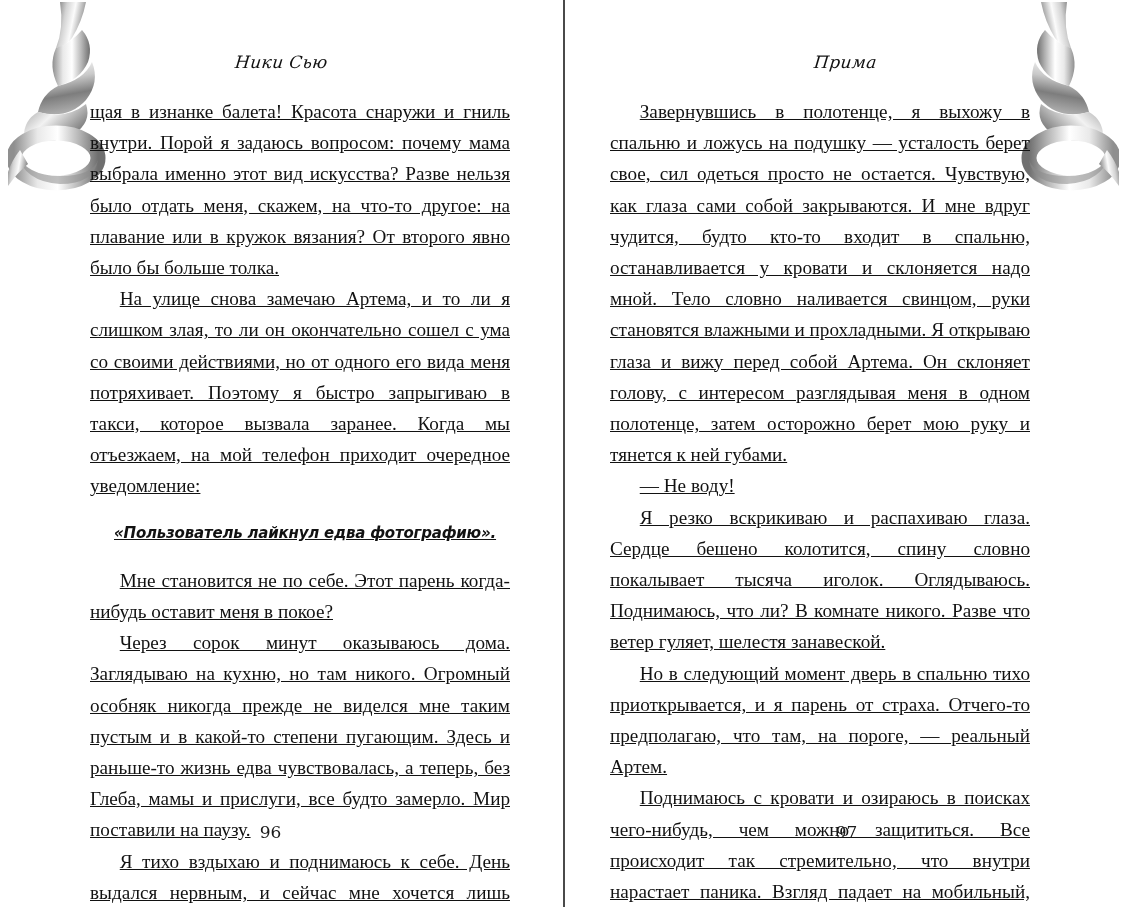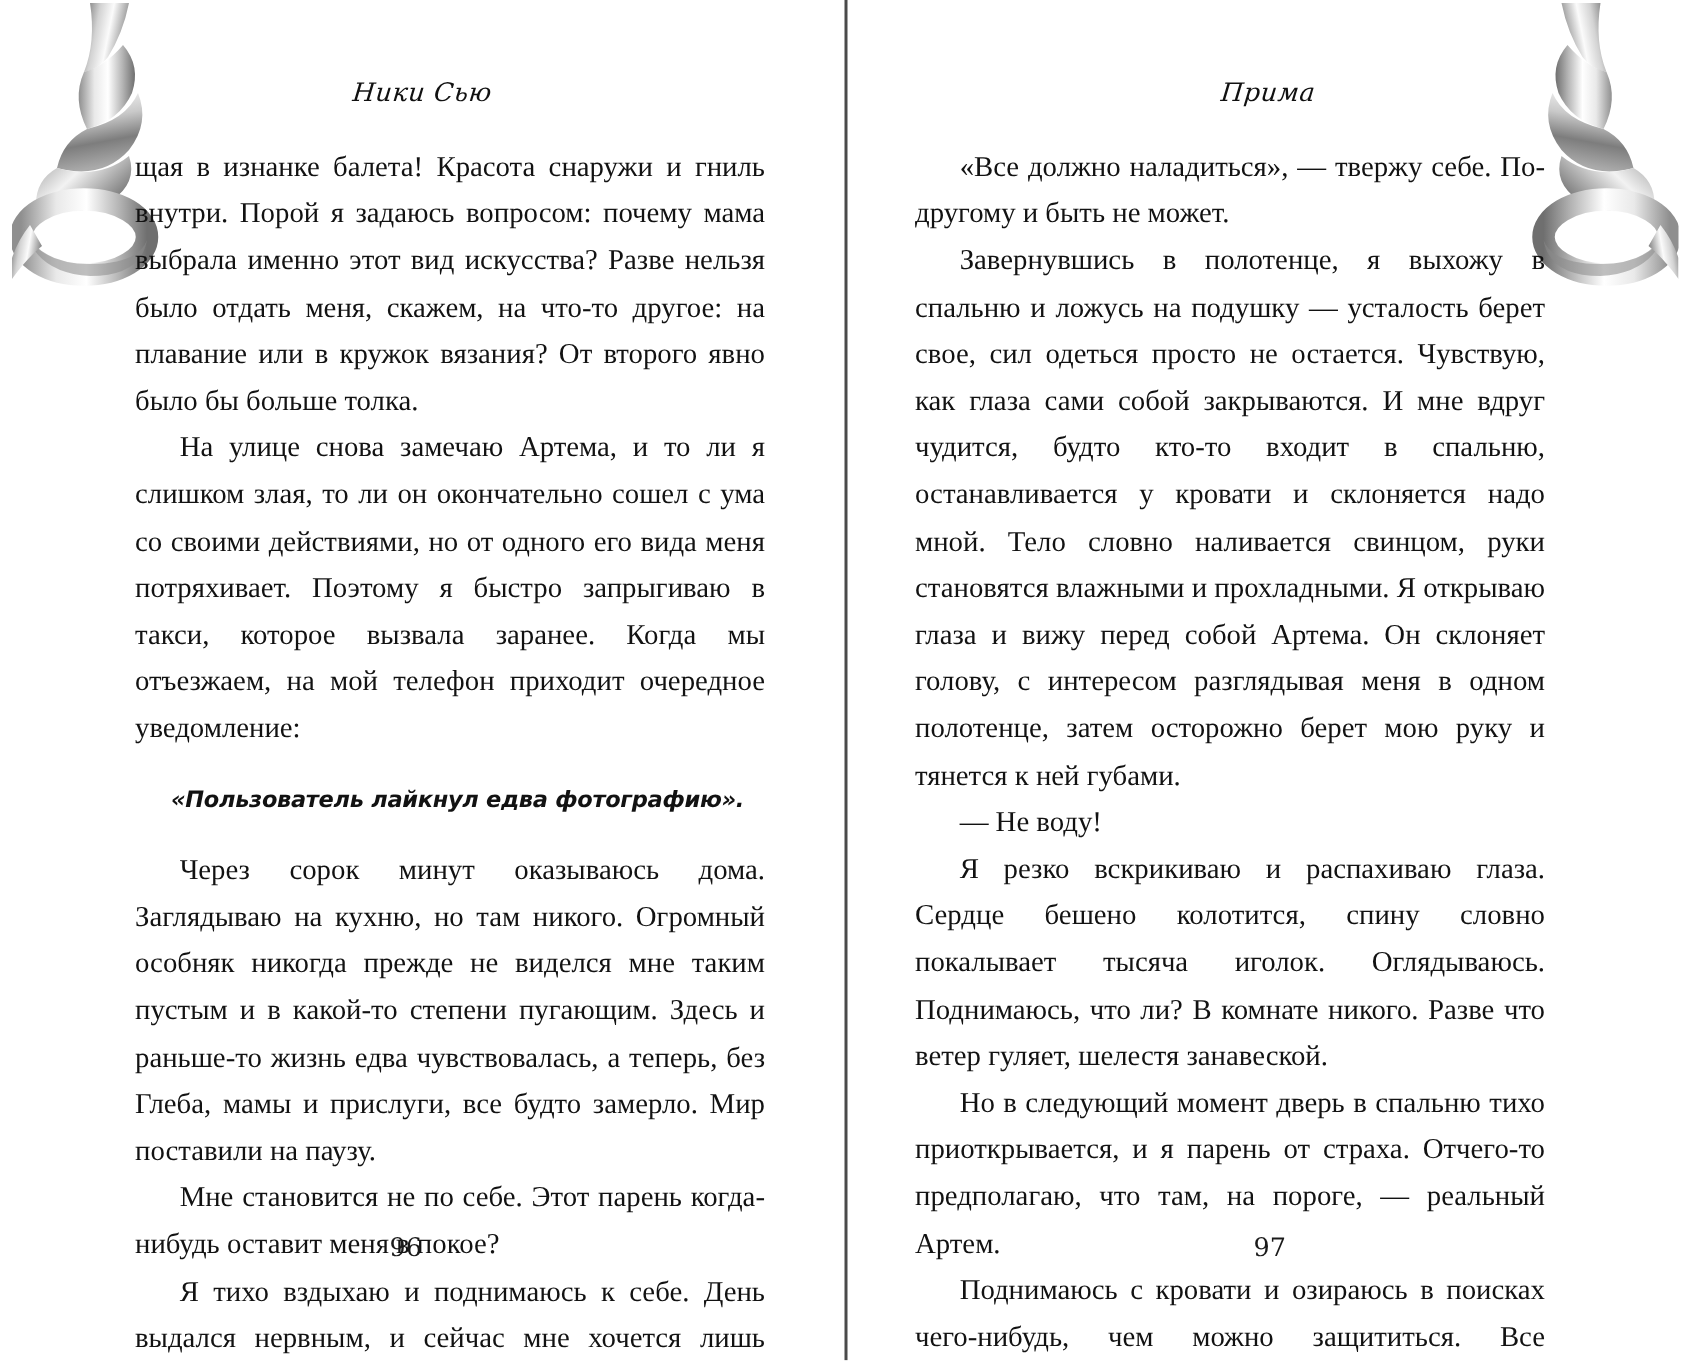--- a/index.html
+++ b/index.html
@@ -74,20 +74,21 @@
     text-justify: inter-word;
     color: #121212;
     hyphens: manual;
   }
   .page.verso .text-block { left: 90px; }
   .page.recto .text-block { left: 46px; }
 
   .text-block p {
     margin: 0;
     text-indent: 1.55em;
+    text-decoration: underline;
   }
   .text-block p.no-indent { text-indent: 0; }
 
   .text-block p.notice {
     font-family: "DejaVu Sans", "Liberation Sans", sans-serif;
     font-style: italic;
     font-weight: 600;
     font-size: 15px;
     line-height: 31.2px;
     text-align: left;
@@ -198,35 +199,34 @@
     </svg>
   </div>
 
   <div class="page verso">
     <div class="running-head">Ники Сью</div>
 
     <div class="text-block">
       <p class="no-indent">щая в изнанке балета! Красота снаружи и гниль внутри. Порой я задаюсь вопросом: почему мама выбрала именно этот вид искусства? Разве нельзя было отдать меня, скажем, на что-то другое: на плавание или в кружок вязания? От второго явно было бы больше толка.</p>
       <p>На улице снова замечаю Артема, и то ли я слишком злая, то ли он окончательно сошел с ума со своими действиями, но от одного его вида меня потряхивает. Поэтому я быстро запрыгиваю в такси, которое вызвала заранее. Когда мы отъезжаем, на мой телефон приходит очередное уведомление:</p>
       <p class="notice">«Пользователь лайкнул едва фотографию».</p>
+      <p>Мне становится не по себе. Этот парень когда-нибудь оставит меня в покое?</p>
       <p>Через сорок минут оказываюсь дома. Заглядываю на кухню, но там никого. Огромный особняк никогда прежде не виделся мне таким пустым и в какой-то степени пугающим. Здесь и раньше-то жизнь едва чувствовалась, а теперь, без Глеба, мамы и прислуги, все будто замерло. Мир поставили на паузу.</p>
-      <p>Мне становится не по себе. Этот парень когда-нибудь оставит меня в покое?</p>
       <p>Я тихо вздыхаю и поднимаюсь к себе. День выдался нервным, и сейчас мне хочется лишь одного — искупаться и упасть в кровать. Пройдя в ванную, я быстро раздеваюсь и включаю воду. Стоя под теплыми струями тропического душа, понемногу расслабляюсь.</p>
     </div>
 
     <div class="folio">96</div>
   </div>
 
   <div class="gutter"></div>
 
   <div class="page recto">
     <div class="running-head">Прима</div>
 
     <div class="text-block">
-      <p>«Все должно наладиться», — твержу себе. По-другому и быть не может.</p>
       <p>Завернувшись в полотенце, я выхожу в спальню и ложусь на подушку — усталость берет свое, сил одеться просто не остается. Чувствую, как глаза сами собой закрываются. И мне вдруг чудится, будто кто-то входит в спальню, останавливается у кровати и склоняется надо мной. Тело словно наливается свинцом, руки становятся влажными и прохладными. Я открываю глаза и вижу перед собой Артема. Он склоняет голову, с интересом разглядывая меня в одном полотенце, затем осторожно берет мою руку и тянется к ней губами.</p>
       <p>— Не воду!</p>
       <p>Я резко вскрикиваю и распахиваю глаза. Сердце бешено колотится, спину словно покалывает тысяча иголок. Оглядываюсь. Поднимаюсь, что ли? В комнате никого. Разве что ветер гуляет, шелестя занавеской.</p>
       <p>Но в следующий момент дверь в спальню тихо приоткрывается, и я парень от страха. Отчего-то предполагаю, что там, на пороге, — реальный Артем.</p>
       <p>Поднимаюсь с кровати и озираюсь в поисках чего-нибудь, чем можно защититься. Все происходит так стремительно, что внутри нарастает паника. Взгляд падает на мобильный, лежащий на прикроватной тумбочке.</p>
 
     </div>
 
     <div class="folio">97</div>
   </div>

